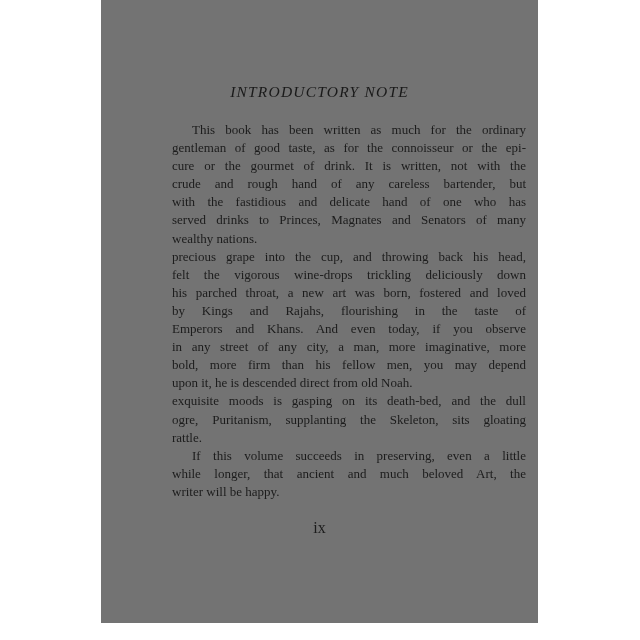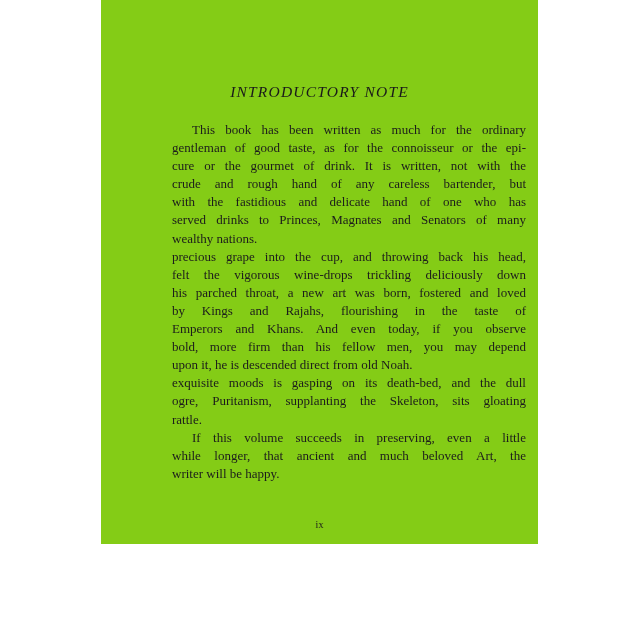--- a/index.html
+++ b/index.html
@@ -8,22 +8,22 @@
       width: 640px;
       height: 640px;
       background: #ffffff;
       overflow: hidden;
     }
     .page {
       position: absolute;
       left: 101px;
       top: 0;
       width: 437px;
-      height: 544px;
-      background: #84cc16;
+      height: 623px;
+      background: #737373;
     }
     .heading {
       position: absolute;
       left: 0;
       top: 83px;
       width: 100%;
       text-align: center;
       font-family: "Liberation Serif", "DejaVu Serif", serif;
       font-style: italic;
       font-size: 15.5px;
@@ -60,21 +60,21 @@
     .line.indent {
       padding-left: 20px;
     }
     .folio {
       position: absolute;
       left: 0;
       top: 519px;
       width: 100%;
       text-align: center;
       font-family: "Liberation Serif", "DejaVu Serif", serif;
-      font-size: 10px;
+      font-size: 16px;
       color: #1c1c1c;
     }
   </style>
 </head>
 <body>
 
 <div class="page">
   <h1 class="heading">INTRODUCTORY NOTE</h1>
 
   <div class="body-text">
@@ -86,20 +86,21 @@
       <span class="line">with the fastidious and delicate hand of one who has</span>
       <span class="line">served drinks to Princes, Magnates and Senators of many</span>
       <span class="line last">wealthy nations.</span>
     </p>
     <p class="para">
       <span class="line">precious grape into the cup, and throwing back his head,</span>
       <span class="line">felt the vigorous wine-drops trickling deliciously down</span>
       <span class="line">his parched throat, a new art was born, fostered and loved</span>
       <span class="line">by Kings and Rajahs, flourishing in the taste of</span>
       <span class="line">Emperors and Khans. And even today, if you observe</span>
+      <span class="line">in any street of any city, a man, more imaginative, more</span>
       <span class="line">bold, more firm than his fellow men, you may depend</span>
       <span class="line last">upon it, he is descended direct from old Noah.</span>
     </p>
     <p class="para">
       <span class="line">exquisite moods is gasping on its death-bed, and the dull</span>
       <span class="line">ogre, Puritanism, supplanting the Skeleton, sits gloating</span>
       <span class="line last">rattle.</span>
     </p>
     <p class="para">
       <span class="line indent">If this volume succeeds in preserving, even a little</span>

